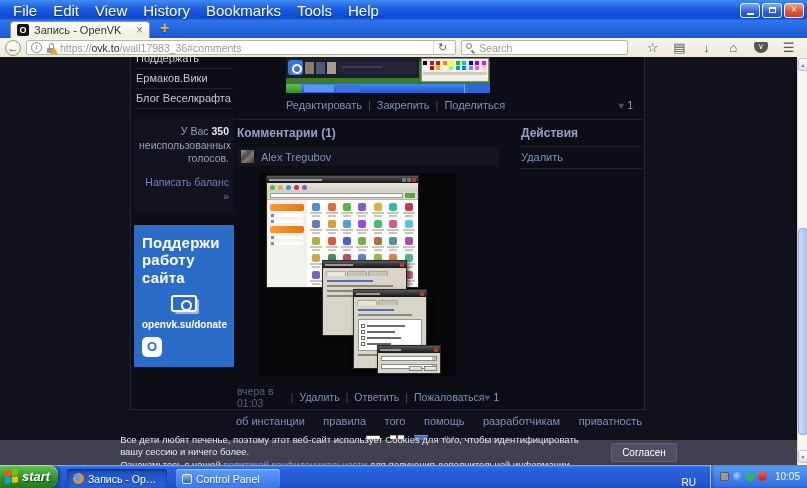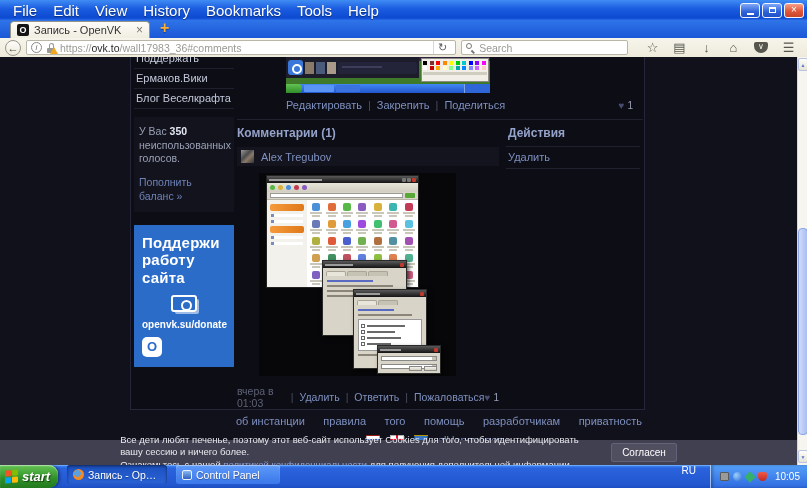--- a/index.html
+++ b/index.html
@@ -42,21 +42,21 @@
 .nav-icons{display:flex;align-items:center;margin-left:6px}
 .nav-ic{width:27px;text-align:center;color:#56564e;font-size:13px;line-height:1}
 .pocket-ic{width:14px;height:11px;margin:0 7px;background:#56564e;border-radius:2px 2px 7px 7px;color:#f7f5eb;font-size:8px;line-height:9px;text-align:center}
 
 
 .viewport{position:relative;height:408px;background:#11111b;overflow:hidden}
 .wrapper{position:absolute;left:130px;top:0;width:515px;height:353px;background:#0d0d16;border-left:1px solid #26263a;border-right:1px solid #26263a;border-bottom:1px solid #26263a}
 .sidebar{position:absolute;left:3px;top:0;width:100px;overflow:hidden}
 .side-item{font-size:11px;color:#c3c8d8;padding:3px 2px 4px;border-bottom:1px solid #1e1e2d;cursor:pointer}
 .side-item.clipped{margin-top:-8px}
-.votes{margin-top:8px;background:#13131e;padding:8px 5px 9px;text-align:left;font-size:10.5px;color:#9aa0b5;line-height:1.3}
+.votes{margin-top:8px;background:#13131e;padding:8px 5px 9px;text-align:right;font-size:10.5px;color:#9aa0b5;line-height:1.3}
 .votes b{color:#e3e7f2}
 .topup{display:block;margin-top:10px;color:#6d83b8;font-size:10.5px;cursor:pointer}
 .ad{margin-top:13px;background:#2a6cc8;padding:9px 8px 10px;color:#fff;cursor:pointer}
 .ad-title{font-size:15px;font-weight:bold;line-height:1.15;letter-spacing:.2px}
 .money-icon{margin:9px auto 7px;width:26px;height:17px;border:2px solid #fff;border-radius:3px;position:relative;box-shadow:3px 3px 0 -1px rgba(255,255,255,.55)}
 .money-icon::after{content:"";position:absolute;left:8px;top:3px;width:7px;height:7px;border:2px solid #fff;border-radius:50%}
 .ad-url{font-size:10px;font-weight:bold;margin-top:4px}
 .ad-logo{margin-top:7px;width:20px;height:20px;background:#fff;border-radius:5px;color:#2a6cc8;font-weight:bold;font-size:13px;display:flex;align-items:center;justify-content:center}
 
 .content{position:absolute;left:106px;top:0;width:406px}
@@ -79,21 +79,21 @@
 .p-tray{margin-left:auto;width:26px;height:9px;background:#2e66d8;border-left:1px solid rgba(255,255,255,.4)}
 
 .post-foot{display:flex;align-items:center;padding:6px 10px 8px 49px;font-size:11px}
 .plink{color:#7e90bf;cursor:pointer}
 .sep{color:#4a4e62;margin:0 6px}
 .likes{margin-left:auto;display:flex;align-items:center;gap:3px;color:#9aa0b5;font-size:10px;cursor:pointer}
 .heart{color:#4a4c70;font-size:10px}
 
 .cols{display:flex;border-top:1px solid #20202f;padding-top:6px}
 .col-left{width:262px}
-.col-right{margin-left:7px;width:134px}
+.col-right{margin-left:20px;width:134px}
 .c-header{font-size:12px;font-weight:bold;color:#95a2c9}
 .c-input{margin-top:7px;width:260px;height:17px;background:#15151f;border:1px solid #252538;color:#8b90a5;font-size:10.5px;padding:0 5px;font-family:"Liberation Sans",sans-serif}
 .c-input::placeholder{color:#383850}
 .comment{margin-top:7px;width:262px}
 .c-head{display:flex;align-items:center;gap:7px;background:#14141e;padding:3px 4px;cursor:pointer}
 .avatar{width:13px;height:13px;background:linear-gradient(135deg,#9a9a9a,#4a4a4a 40%,#8a7a6a 60%,#333);flex:none}
 .c-author{font-size:11px;font-weight:normal;color:#7e90bf}
 .c-foot{display:flex;align-items:center;margin-top:9px;font-size:10.5px}
 .c-time{color:#5d6275}
 .actions-h{font-size:12px;font-weight:bold;color:#95a2c9;padding:0 0 6px 2px;border-bottom:1px solid #20202f}
@@ -152,21 +152,21 @@
 .ck-text{font-size:9.5px;line-height:1.3;max-width:475px}
 .ck-link{color:#8fa3d8;cursor:pointer}
 .ck-btn{background:#504f60;border:1px solid #63627a;border-radius:2px;color:#fff;font-size:10px;padding:3px 10px;cursor:pointer}
 .scrollbar{position:absolute;right:0;top:0;width:10px;height:408px;background:#f6f5ef;border-left:1px solid #dcd9cc;z-index:6}
 .sb-btn{position:absolute;left:0;width:10px;height:13px;background:linear-gradient(#fdfdfb,#e6e4d8);border:1px solid #b9c4e2;border-radius:2px;color:#5878c0;font-size:5px;text-align:center;line-height:12px}
 .sb-up{top:1px}
 .sb-down{bottom:2px}
 .sb-thumb{position:absolute;left:0;top:171px;width:10px;height:207px;background:linear-gradient(90deg,#d0dcfa,#aabdf2);border:1px solid #8ba4e8;border-radius:4px}
 
 
-.taskbar{height:23px;background:linear-gradient(#418df6 0%,#2a63dd 14%,#2257cf 85%,#1c4ec2);display:flex;align-items:flex-start;box-shadow:inset 0 1px 0 #6aa8ff}
+.taskbar{height:23px;background:linear-gradient(#418df6 0%,#2a63dd 14%,#2257cf 85%,#1c4ec2);display:flex;align-items:flex-end;box-shadow:inset 0 1px 0 #6aa8ff}
 .start{height:23px;width:58px;background:linear-gradient(#66c455,#2f8f27 60%,#237a1e);border-radius:0 9px 9px 0;display:flex;align-items:center;gap:4px;padding-left:5px;box-shadow:inset 0 1px 1px rgba(255,255,255,.5),2px 0 3px rgba(0,0,0,.35);color:#fff;font-size:13px;font-weight:bold;font-style:italic;text-shadow:1px 1px 1px rgba(0,0,0,.5);cursor:pointer;flex:none}
 .winlogo{width:13px;height:13px;display:grid;grid-template:1fr 1fr/1fr 1fr;gap:1px;transform:skewY(-6deg);flex:none}
 .winlogo i{border-radius:1px}
 .wl1{background:#f35325}.wl2{background:#81bc06}.wl3{background:#05a6f0}.wl4{background:#ffba08}
 .task-btn{height:19px;margin-left:9px;border-radius:3px;display:flex;align-items:center;gap:4px;padding:0 6px;font-size:10.5px;color:#fff;text-shadow:0 1px 1px rgba(0,0,0,.35);cursor:pointer}
 .task-active{width:100px;background:linear-gradient(#1b4fbc,#2a63d8);box-shadow:inset 0 1px 3px rgba(0,0,0,.55)}
 .task-idle{width:104px;background:linear-gradient(#5e9af8,#3a77ea);box-shadow:inset 0 1px 1px rgba(255,255,255,.45)}
 .task-label{white-space:nowrap;overflow:hidden;text-overflow:ellipsis}
 .ff-icon{width:11px;height:11px;border-radius:50%;background:radial-gradient(circle at 40% 40%,#5aa0e0 0 33%,#f08a24 40% 100%);flex:none}
 .cp-ic{width:10px;height:10px;background:linear-gradient(#8ab6f2,#2c62c0);border:1px solid #e8f0ff;border-radius:2px;flex:none}
@@ -245,21 +245,21 @@
 
 <div class="viewport">
   <div class="wrapper">
 
     <div class="sidebar">
       <div class="side-item clipped">Поддержать</div>
       <div class="side-item">Ермаков.Вики</div>
       <div class="side-item">Блог Веселкрафта</div>
       <div class="votes">
         <span><span>У Вас</span> <b>350</b> <span>неиспользованных голосов.</span></span>
-        <span class="topup">Пополнить баланс »</span>
+        <span class="topup">Написать баланс »</span>
       </div>
       <div class="ad">
         <div class="ad-title">Поддержи работу сайта</div>
         <div class="money-icon"></div>
         <div class="ad-url">openvk.su/donate</div>
         <div class="ad-logo">O</div>
       </div>
     </div>
 
     <div class="content">

